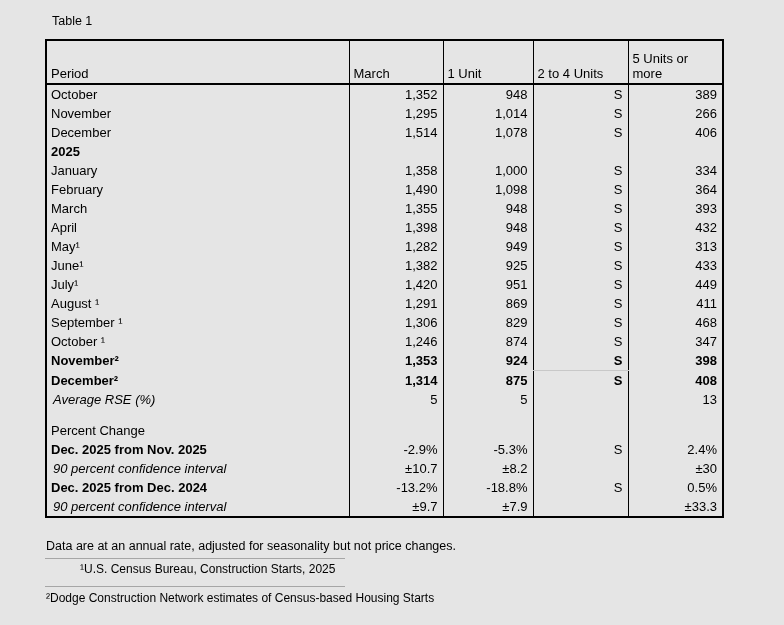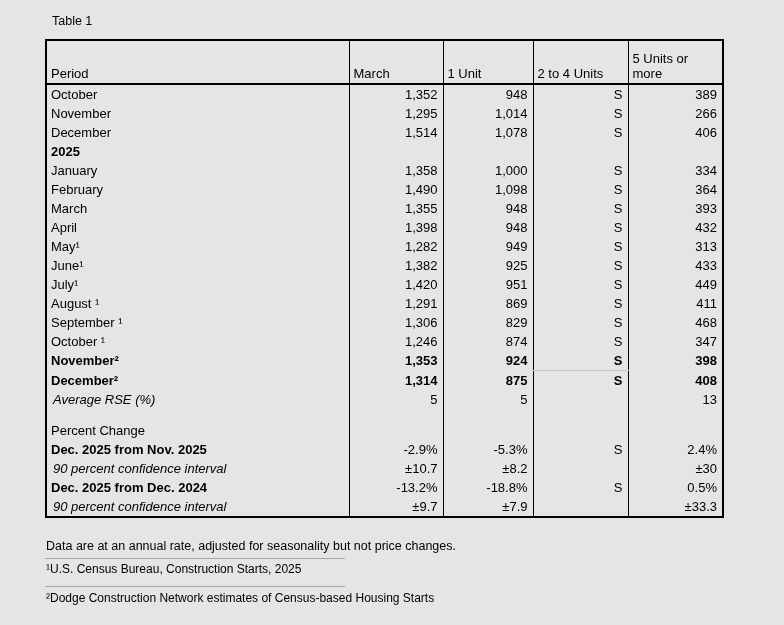--- a/index.html
+++ b/index.html
@@ -78,21 +78,21 @@
     border-top: 1px solid #a6a6a6;
   }
   .rule-1 { top: 558px; }
   .rule-2 { top: 586px; }
   .footnote {
     position: absolute;
     left: 46px;
     font-size: 12px;
     line-height: 15px;
   }
-  .footnote-1 { top: 562px; }
+  .footnote-1 { top: 562px; margin-left: 34px; }
   .footnote-2 { top: 591px; text-align: right; }
 </style>
 </head>
 <body>
 
 <div class="page">
 
   <div class="table-title">Table 1</div>
 
   <table class="data-table">

